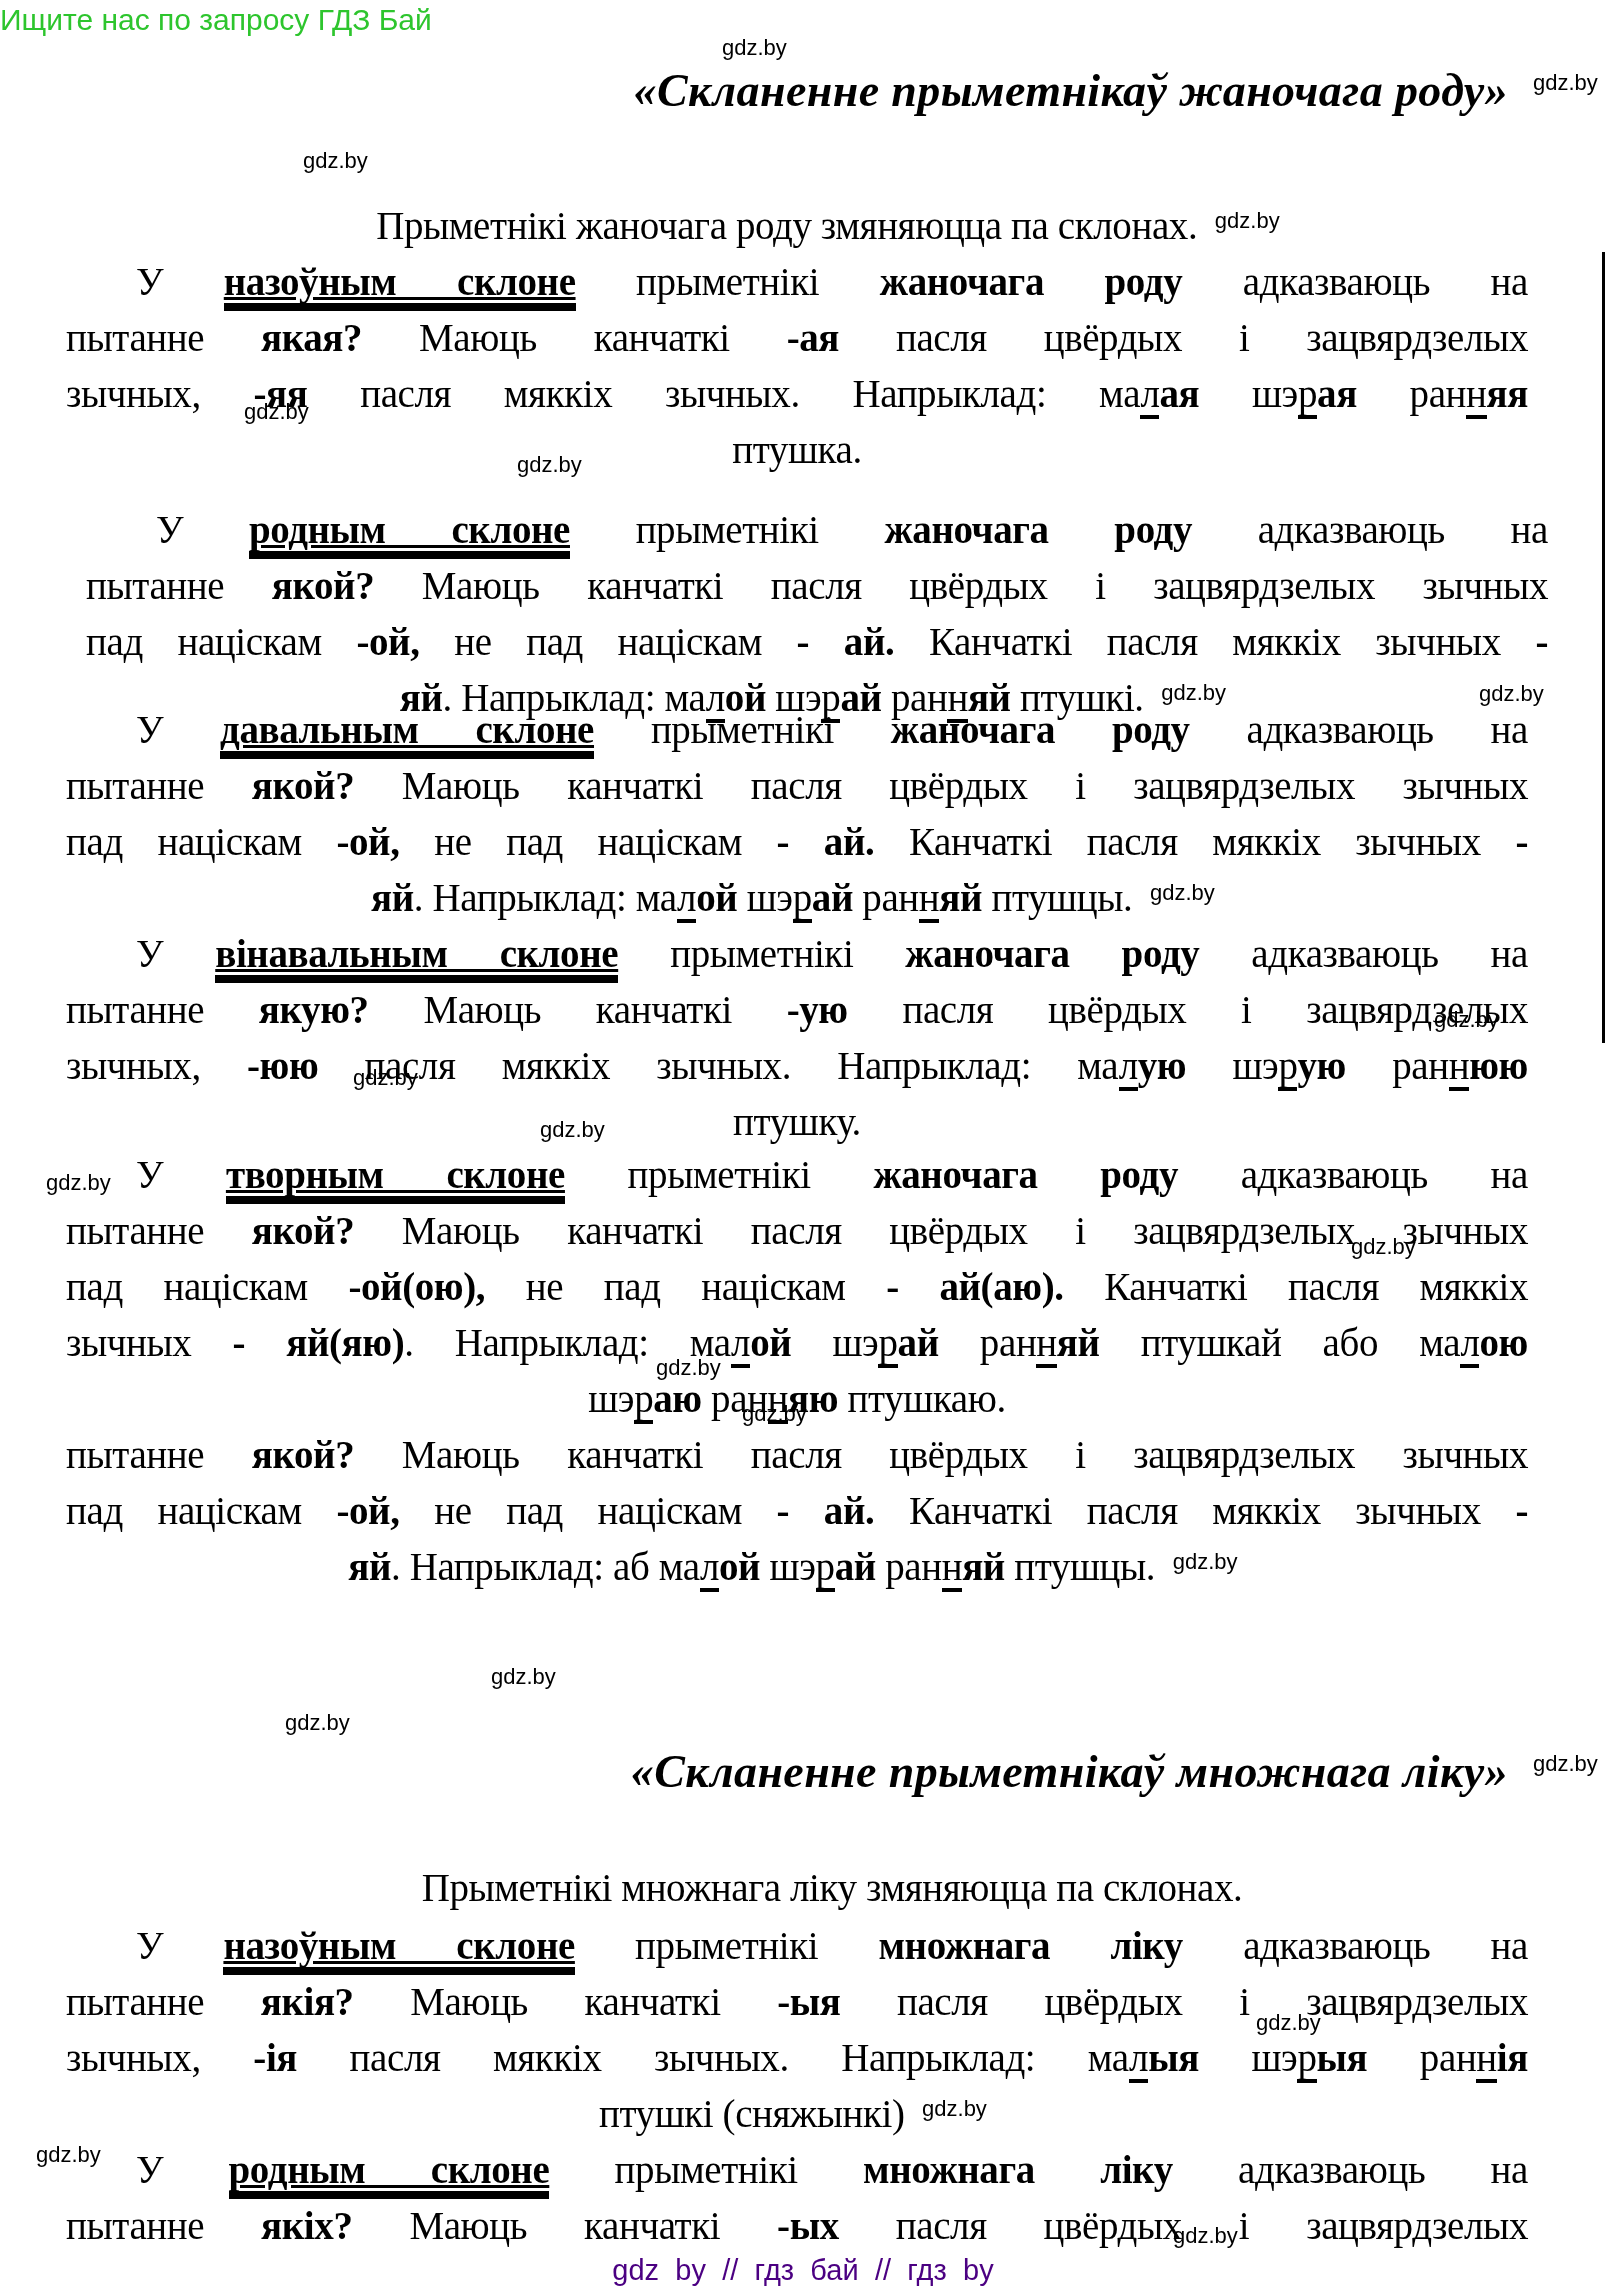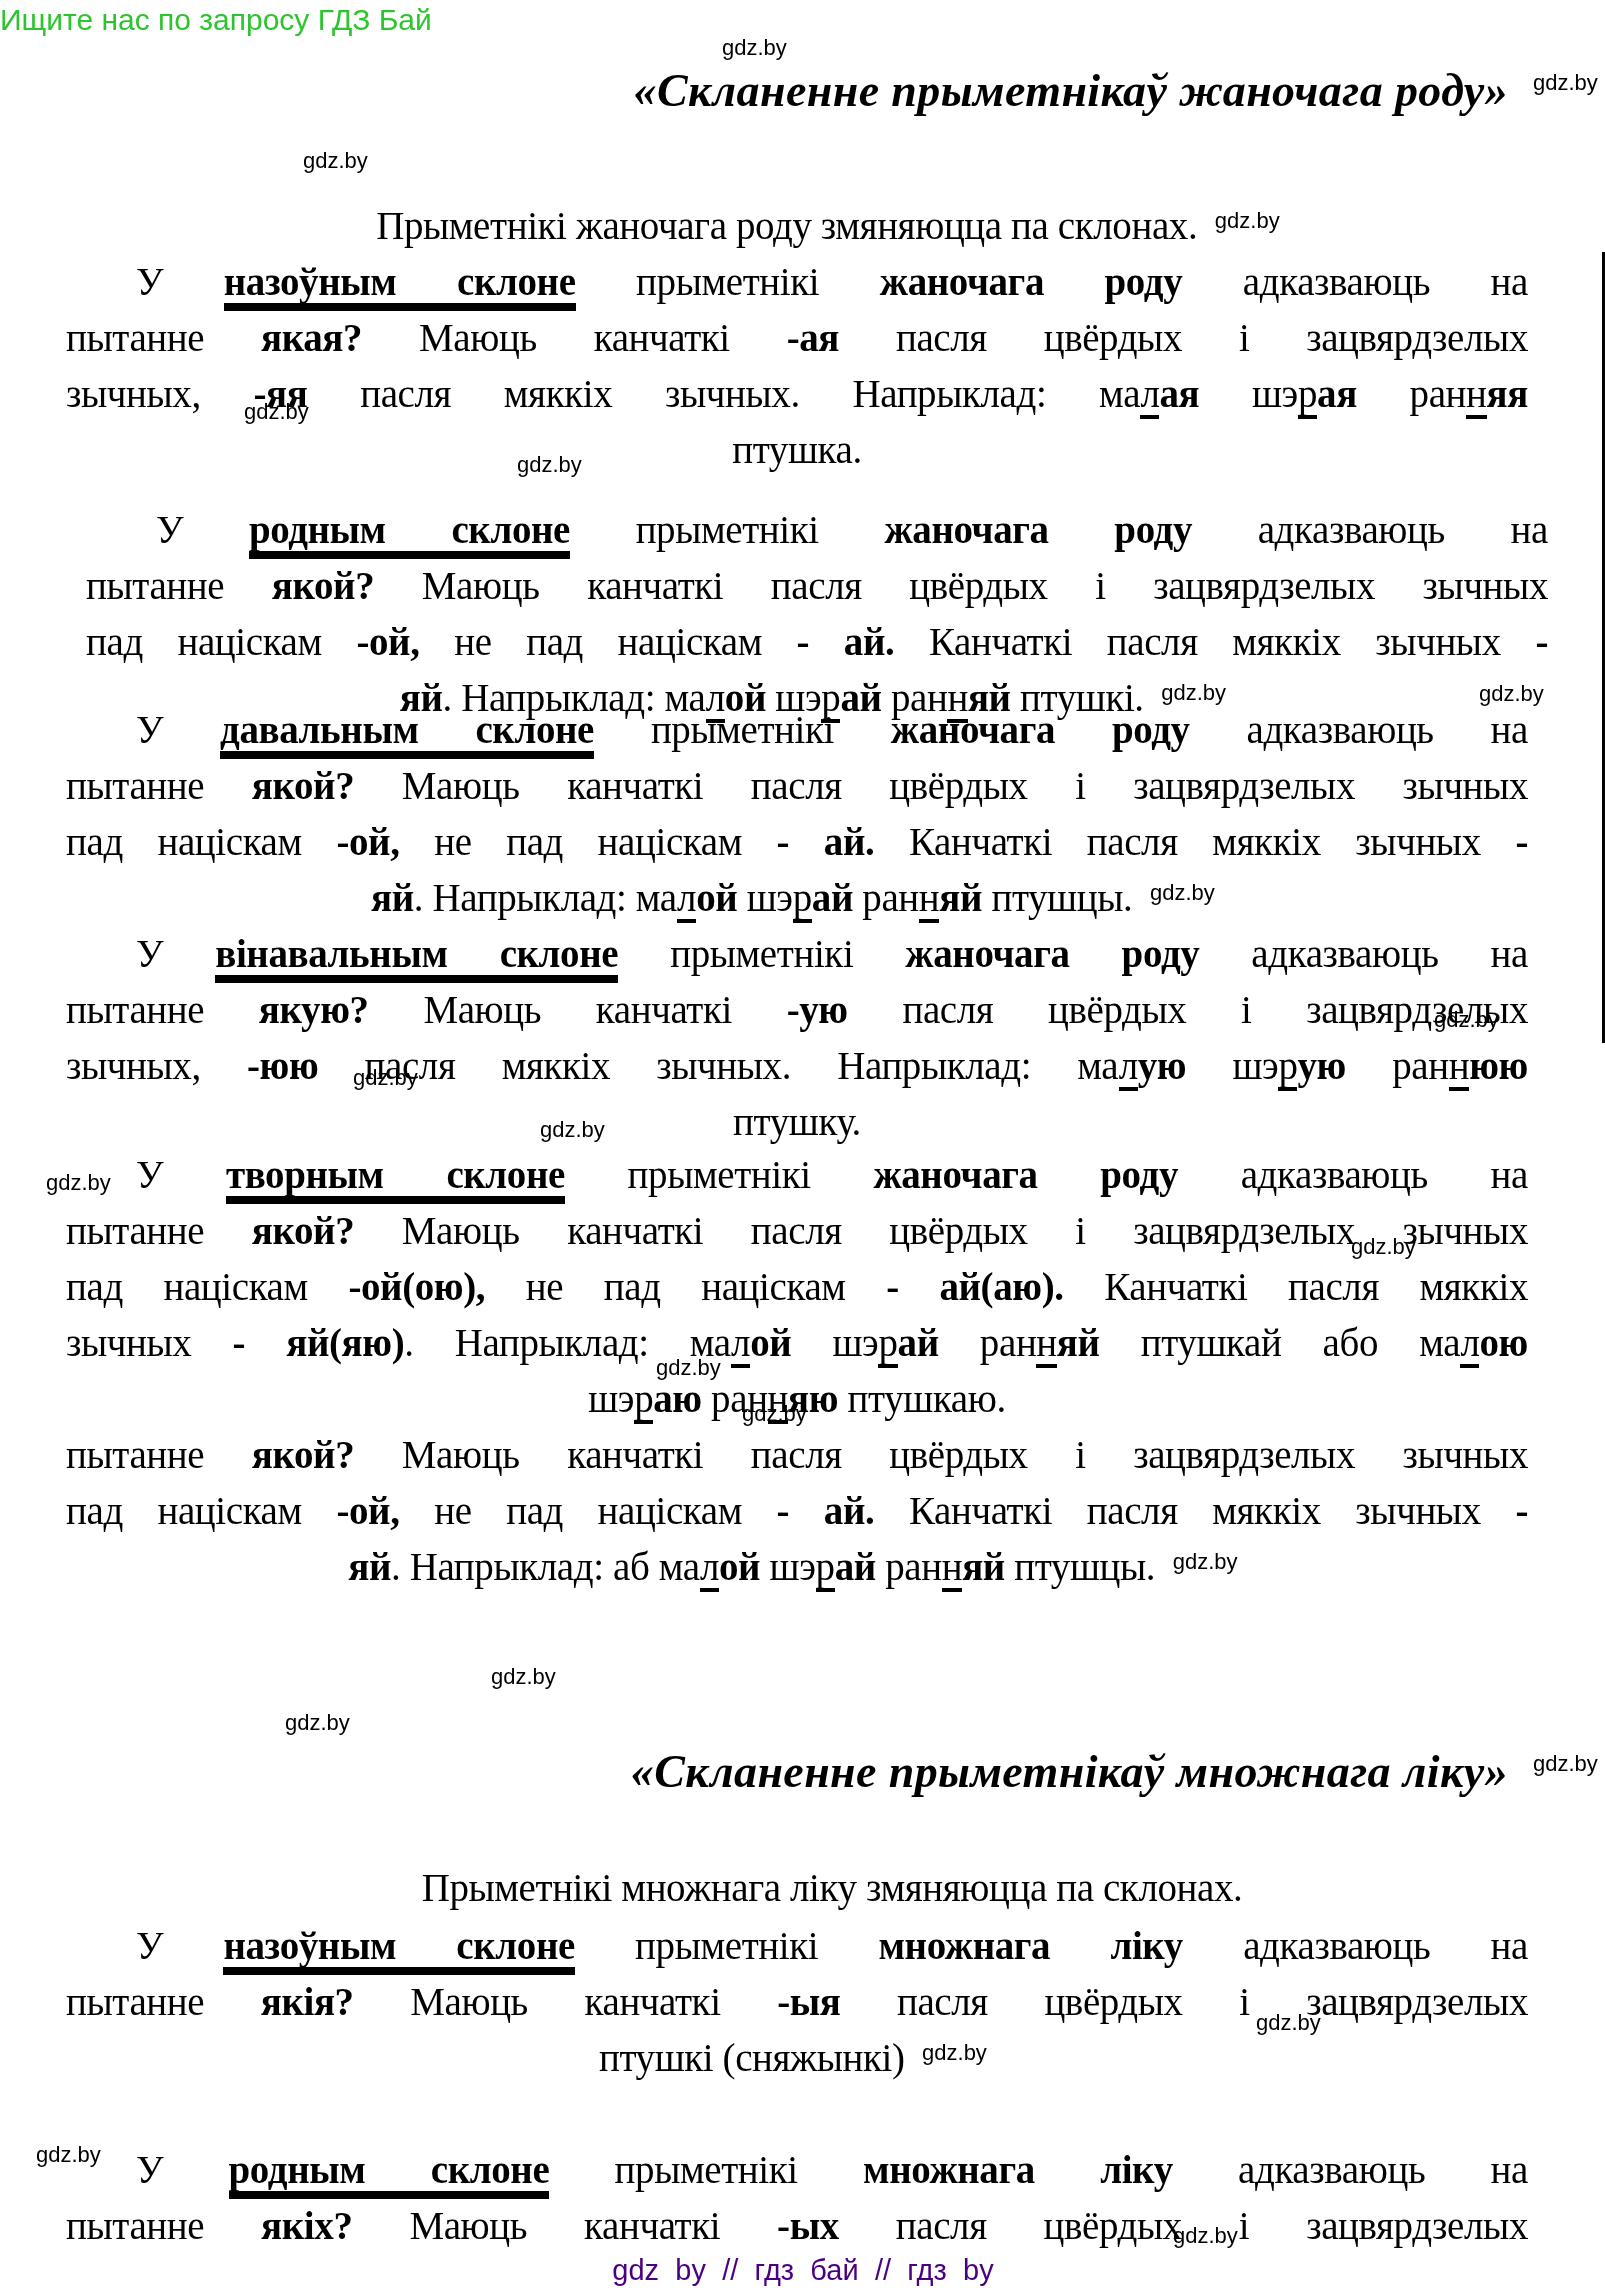--- a/index.html
+++ b/index.html
@@ -30,21 +30,21 @@
     height:56px; line-height:56px;
     font-size:39px;
     letter-spacing:-0.4px;
     text-align:center;
     white-space:normal;
   }
   .line.ind { text-indent:70px; }
   .line.j { text-align:justify; }
   .line.j::after { content:""; display:inline-block; width:100%; height:0; }
   .run.b, .b { font-weight:bold; }
-  .cu { font-weight:bold; border-bottom:8.2px solid #000; padding-bottom:0px; }
+  .cu { font-weight:bold; border-bottom:8.2px solid #000; padding-bottom:0px;text-decoration:underline; }
   .lu { border-bottom:4.1px solid #000; }
   
   .wm {
     font:22px "Liberation Sans", sans-serif;
     font-style:normal; font-weight:normal;
     letter-spacing:0;
     position:relative; top:-11.5px;
     margin:0 8.2px;
     white-space:nowrap;
   }
@@ -114,20 +114,21 @@
         <div class="line j"><span class="run">пад націскам </span><span class="run b">-ой,</span><span class="run"> не пад націскам </span><span class="run b">- ай.</span><span class="run"> Канчаткі пасля мяккіх зычных </span><span class="run b">-</span></div>
         <div class="line"><span class="run b">яй</span><span class="run">. Напрыклад: аб ма</span><span class="run lu">л</span><span class="run b">ой</span><span class="run"> шэ</span><span class="run lu">р</span><span class="run b">ай</span><span class="run"> ран</span><span class="run lu">н</span><span class="run b">яй</span><span class="run"> птушцы. </span><span class="wm">gdz.by</span></div>
       </div>
       <div class="block title" style="top: 1745px;"><span class="run">«Скланенне прыметнікаў множнага ліку»</span><span class="wm tp">gdz.by</span></div>
       <div class="block para" style="top: 1860px;">
         <div class="line ind"><span class="run">Прыметнікі множнага ліку змяняюцца па склонах.</span></div>
       </div>
       <div class="block para" style="top: 1918px;">
         <div class="line j ind"><span class="run">У </span><span class="run b cu">назоўным склоне</span><span class="run"> прыметнікі </span><span class="run b">множнага ліку</span><span class="run"> адказваюць на</span></div>
         <div class="line j"><span class="run">пытанне </span><span class="run b">якія?</span><span class="run"> Маюць канчаткі </span><span class="run b">-ыя</span><span class="run"> пасля цвёрдых і зацвярдзелых</span></div>
+        <div class="line j"><span class="run">зычных, </span><span class="run b">-ія</span><span class="run"> пасля мяккіх зычных. Напрыклад: ма</span><span class="run lu">л</span><span class="run b">ыя</span><span class="run"> шэ</span><span class="run lu">р</span><span class="run b">ыя</span><span class="run"> ран</span><span class="run lu">н</span><span class="run b">ія</span></div>
         <div class="line"><span class="run">птушкі (сняжынкі) </span><span class="wm">gdz.by</span></div>
       </div>
       <div class="block para" style="top: 2142px;">
         <div class="line j ind"><span class="run">У </span><span class="run b cu">родным склоне</span><span class="run"> прыметнікі </span><span class="run b">множнага ліку</span><span class="run"> адказваюць на</span></div>
         <div class="line j"><span class="run">пытанне </span><span class="run b">якіх?</span><span class="run"> Маюць канчаткі </span><span class="run b">-ых</span><span class="run"> пасля цвёрдых і зацвярдзелых</span></div>
       </div>
       <span class="fwm" style="left: 722px; top: 35px;">gdz.by</span>
       <span class="fwm" style="left: 303px; top: 148px;">gdz.by</span>
       <span class="fwm" style="left: 244px; top: 399px;">gdz.by</span>
       <span class="fwm" style="left: 517px; top: 452px;">gdz.by</span>

